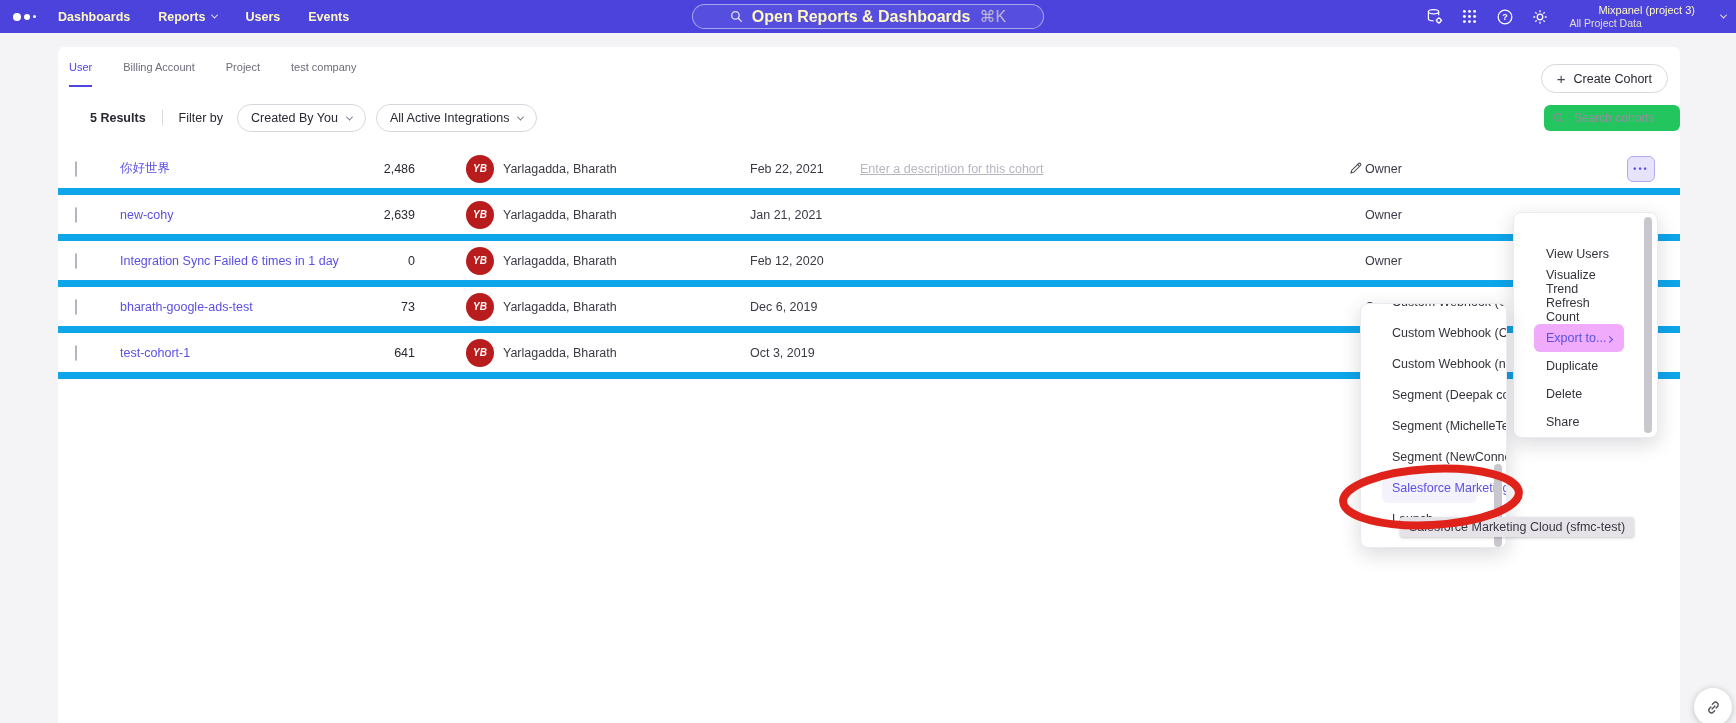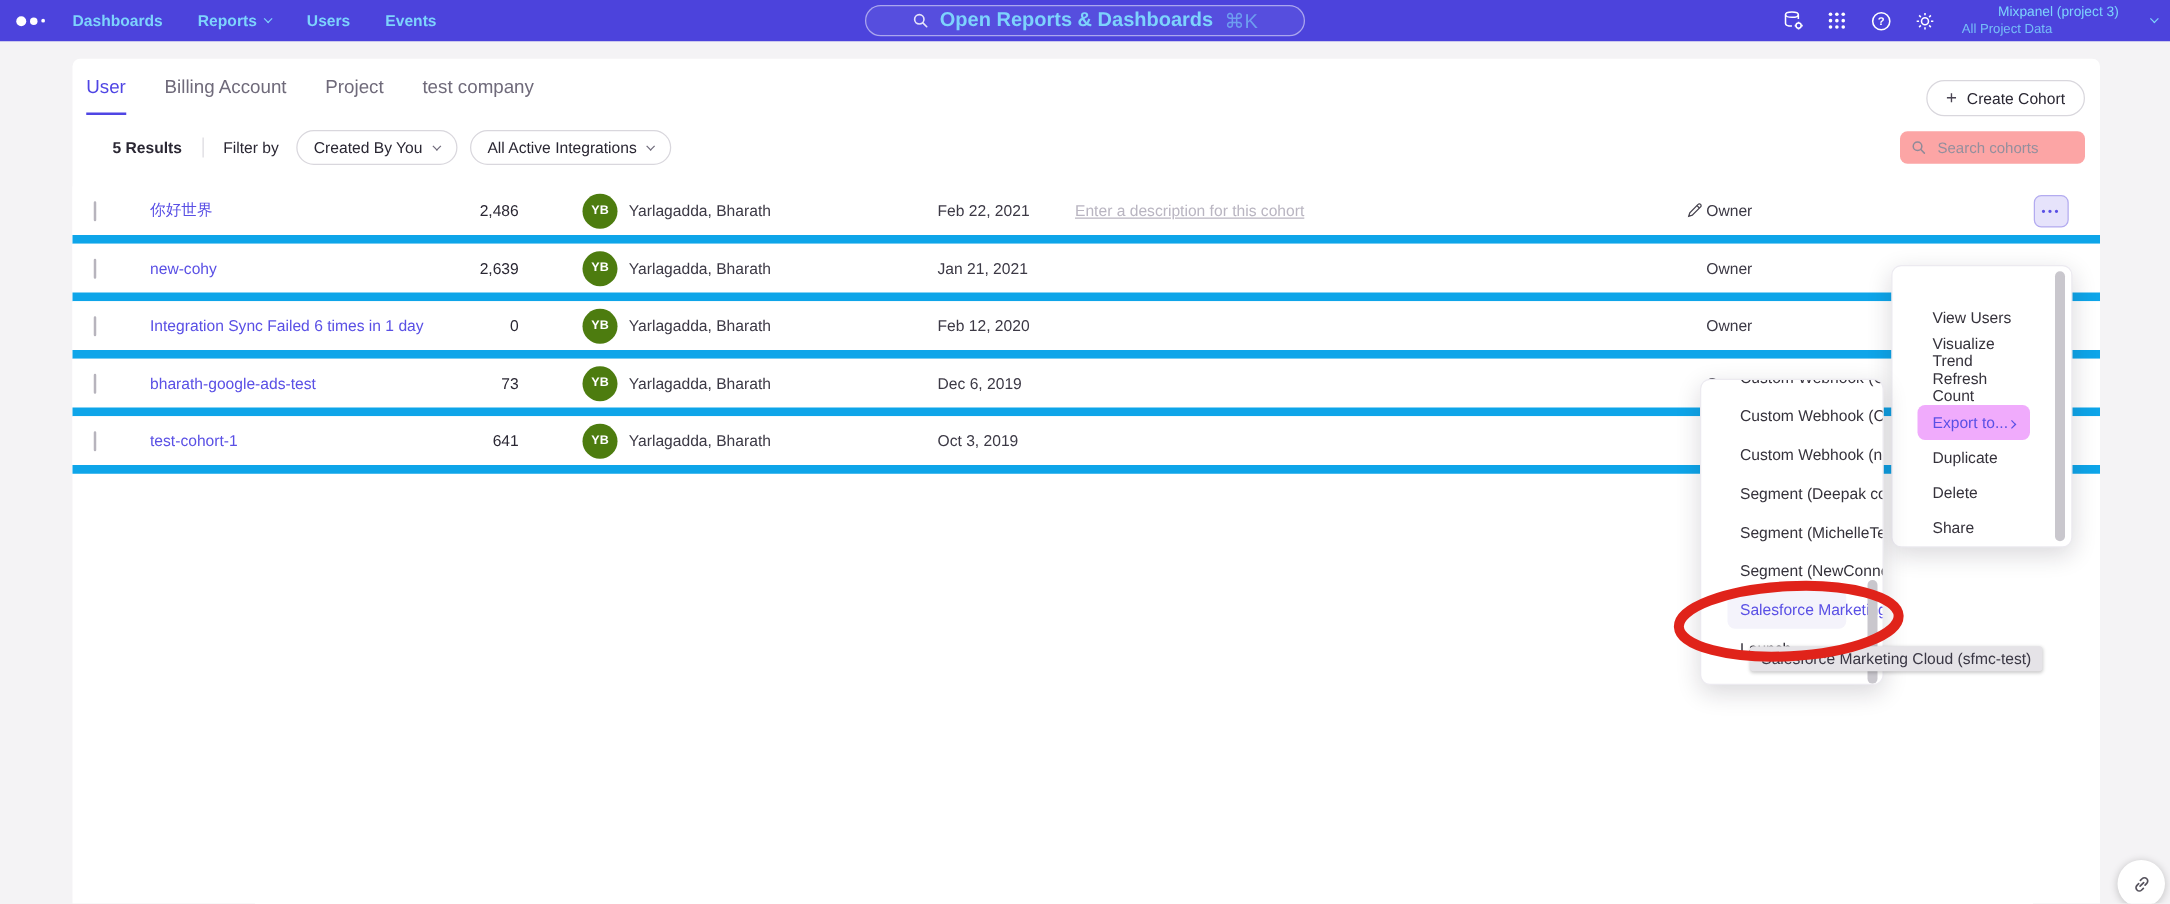--- a/index.html
+++ b/index.html
@@ -2,21 +2,21 @@
 <html><head>
 <meta charset="utf-8">
 <style>
   html,body{margin:0;padding:0;background:#f4f3f5;}
   *{box-sizing:border-box;}
   .stage{position:relative;width:1736px;height:723px;overflow:hidden;background:#f4f3f5;
          font-family:"Liberation Sans","DejaVu Sans",sans-serif;color:#2a2733;}
 
   
   .topnav{position:absolute;left:0;top:0;width:1736px;height:33px;background:#4c43dc;
-          display:flex;align-items:center;color:#7dd3fc;z-index:5;}
+          display:flex;align-items:center;color:#fef9c3;z-index:5;}
   .logo{display:flex;align-items:center;gap:3px;margin:0 22px 0 13px;}
   .logo i{display:block;border-radius:50%;background:#fff;}
   .logo i:nth-child(1){width:8px;height:8px;}
   .logo i:nth-child(2){width:6px;height:6px;}
   .logo i:nth-child(3){width:3px;height:3px;}
   .nav-links{display:flex;align-items:center;gap:28px;font-size:12.5px;font-weight:600;}
   .nav-link{display:flex;align-items:center;gap:7px;cursor:pointer;}
   .chev{width:5px;height:5px;border-right:1.5px solid currentColor;border-bottom:1.5px solid currentColor;
         display:inline-block;transform:rotate(45deg) translate(-1px,-1px);}
   .nav-link .chev{display:none;}
@@ -30,53 +30,53 @@
   .nav-ico{width:19px;height:19px;display:flex;align-items:center;justify-content:center;cursor:pointer;}
   .proj{display:flex;flex-direction:column;line-height:1.15;margin-left:4px;cursor:pointer;}
   .proj .pname{font-size:11px;font-weight:400;padding-left:29px;}
   .proj .pscope{font-size:10.5px;opacity:.85;}
   .proj-chev{margin-left:10px;cursor:pointer;}
 
   
   .card{position:absolute;left:58px;top:47px;width:1622px;bottom:0;background:#fff;border-radius:6px 6px 0 0;}
 
   .tabsbar{position:relative;height:48px;display:flex;align-items:flex-start;padding:14px 0 0 11px;gap:31px;}
-  .tab{font-size:15px;color:#6f6a7a;padding-bottom:12px;cursor:pointer;}
+  .tab{font-size:11px;color:#6f6a7a;padding-bottom:12px;cursor:pointer;}
   .tab.active{color:#4f45e4;border-bottom:2px solid #4f45e4;}
   .create-btn{position:absolute;right:12px;top:17px;height:29px;border:1px solid #d9d7dd;border-radius:15px;
           background:#fff;display:flex;align-items:center;gap:8px;padding:0 15px;font-size:12.5px;color:#2a2733;cursor:pointer;}
   .create-btn .plus{font-size:15px;line-height:1;color:#4a4553;}
 
   .toolbar{position:relative;height:46px;display:flex;align-items:center;padding-left:32px;font-size:12.5px;}
   .results{font-weight:600;}
   .vdiv{width:1px;height:16px;background:#dcdae0;margin:0 16px;}
   .filterby{margin-right:14px;}
   .pill{height:28px;border:1px solid #d9d7dd;border-radius:15px;display:flex;align-items:center;gap:9px;
         padding:0 13px;margin-right:10px;font-size:12.5px;color:#2a2733;cursor:pointer;}
   .pill .chev{border-color:#6f6a7a;}
-  .search-box{margin-left:auto;margin-right:12px;width:148px;height:26px;border-radius:6px;background:#fca5a5;
+  .search-box{margin-left:auto;margin-right:0;width:136px;height:26px;border-radius:6px;background:#22c55e;
         display:flex;align-items:center;gap:7px;padding-left:9px;}
   .search-box input{border:0;background:transparent;outline:none;width:86px;font-size:12px;
         font-family:inherit;color:#3a3744;}
   .search-box input::placeholder{color:#948f9d;}
 
   
   .tbl{margin-top:8px;}
   .trow{display:grid;grid-template-columns:50px 245px 62px 335px 110px 505px 203px 1fr;align-items:center;}
   .thead{height:25px;font-size:12px;color:#6a6575;border-bottom:1px solid #e7e5ea;}
   .tr{height:46px;font-size:12.5px;border-bottom:7px solid #0ea5e9;background:#fff;}
   .c-check{padding-left:17px;}
   .cbx{width:16px;height:16px;border:1.5px solid #b7b4bd;border-radius:3px;background:#fff;cursor:pointer;}
   .c-name{padding-left:12px;}
   .thead .c-name{color:#6a6575;}
   .tr .c-name{color:#5a50e5;cursor:pointer;font-family:"Liberation Sans","DejaVu Sans",sans-serif;}
   .c-count{text-align:right;}
   .c-created{padding-left:51px;display:flex;align-items:center;gap:9px;color:#3c3945;}
-  .avatar{width:28px;height:28px;border-radius:50%;background:#4d7c0f;color:#fff;font-size:10px;font-weight:700;
-          display:flex;align-items:center;justify-content:center;}
+  .avatar{width:28px;height:28px;border-radius:50%;background:#b91c1c;color:#fff;font-size:10px;font-weight:700;
+          display:flex;align-items:center;justify-content:center;font-style:italic;}
   .c-mod{color:#3c3945;display:flex;align-items:center;}
   .sort{display:inline-flex;flex-direction:column;gap:2px;margin-left:7px;cursor:pointer;}
   .sort i{width:0;height:0;border-left:3.5px solid transparent;border-right:3.5px solid transparent;}
   .sort .up{border-bottom:4px solid #bcb9c3;}
   .sort .down{border-top:4px solid #8d8a96;}
   .c-desc{display:flex;align-items:center;justify-content:space-between;padding-right:2px;color:#6a6575;}
   .desc-ph{color:#b9b5c1;visibility:hidden;}
   .pencil{visibility:hidden;cursor:pointer;display:flex;}
   .tr.row-active .desc-ph,.tr.row-active .pencil{visibility:visible;text-decoration:underline;}
   .c-access{color:#3c3945;}

